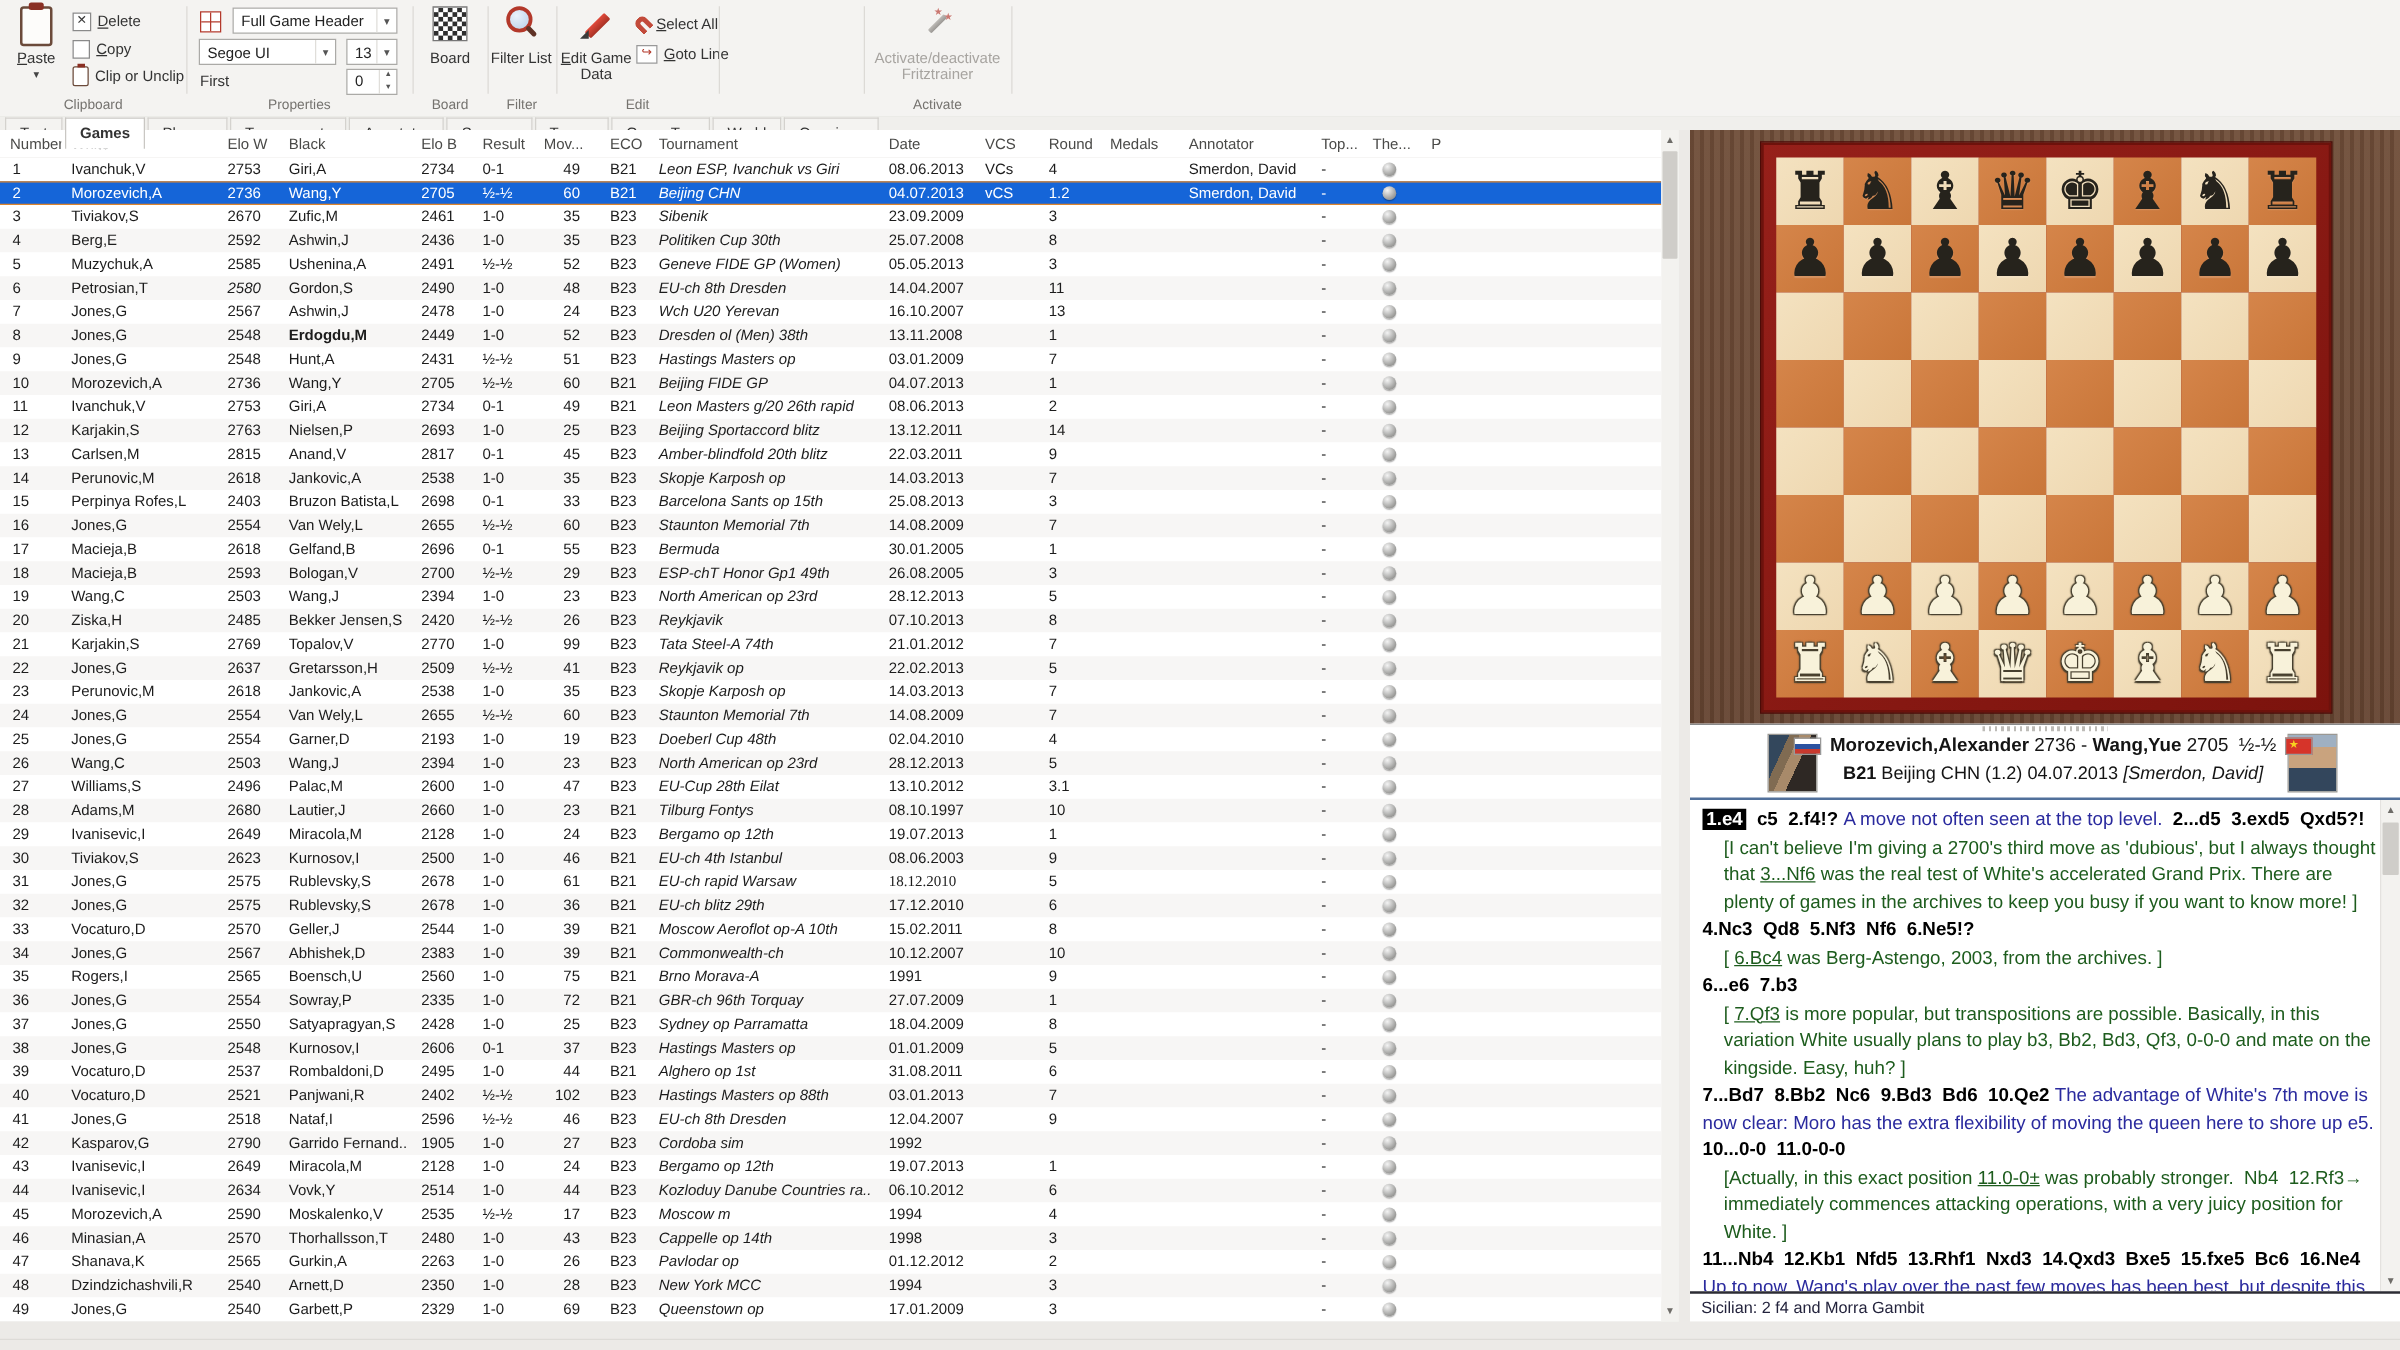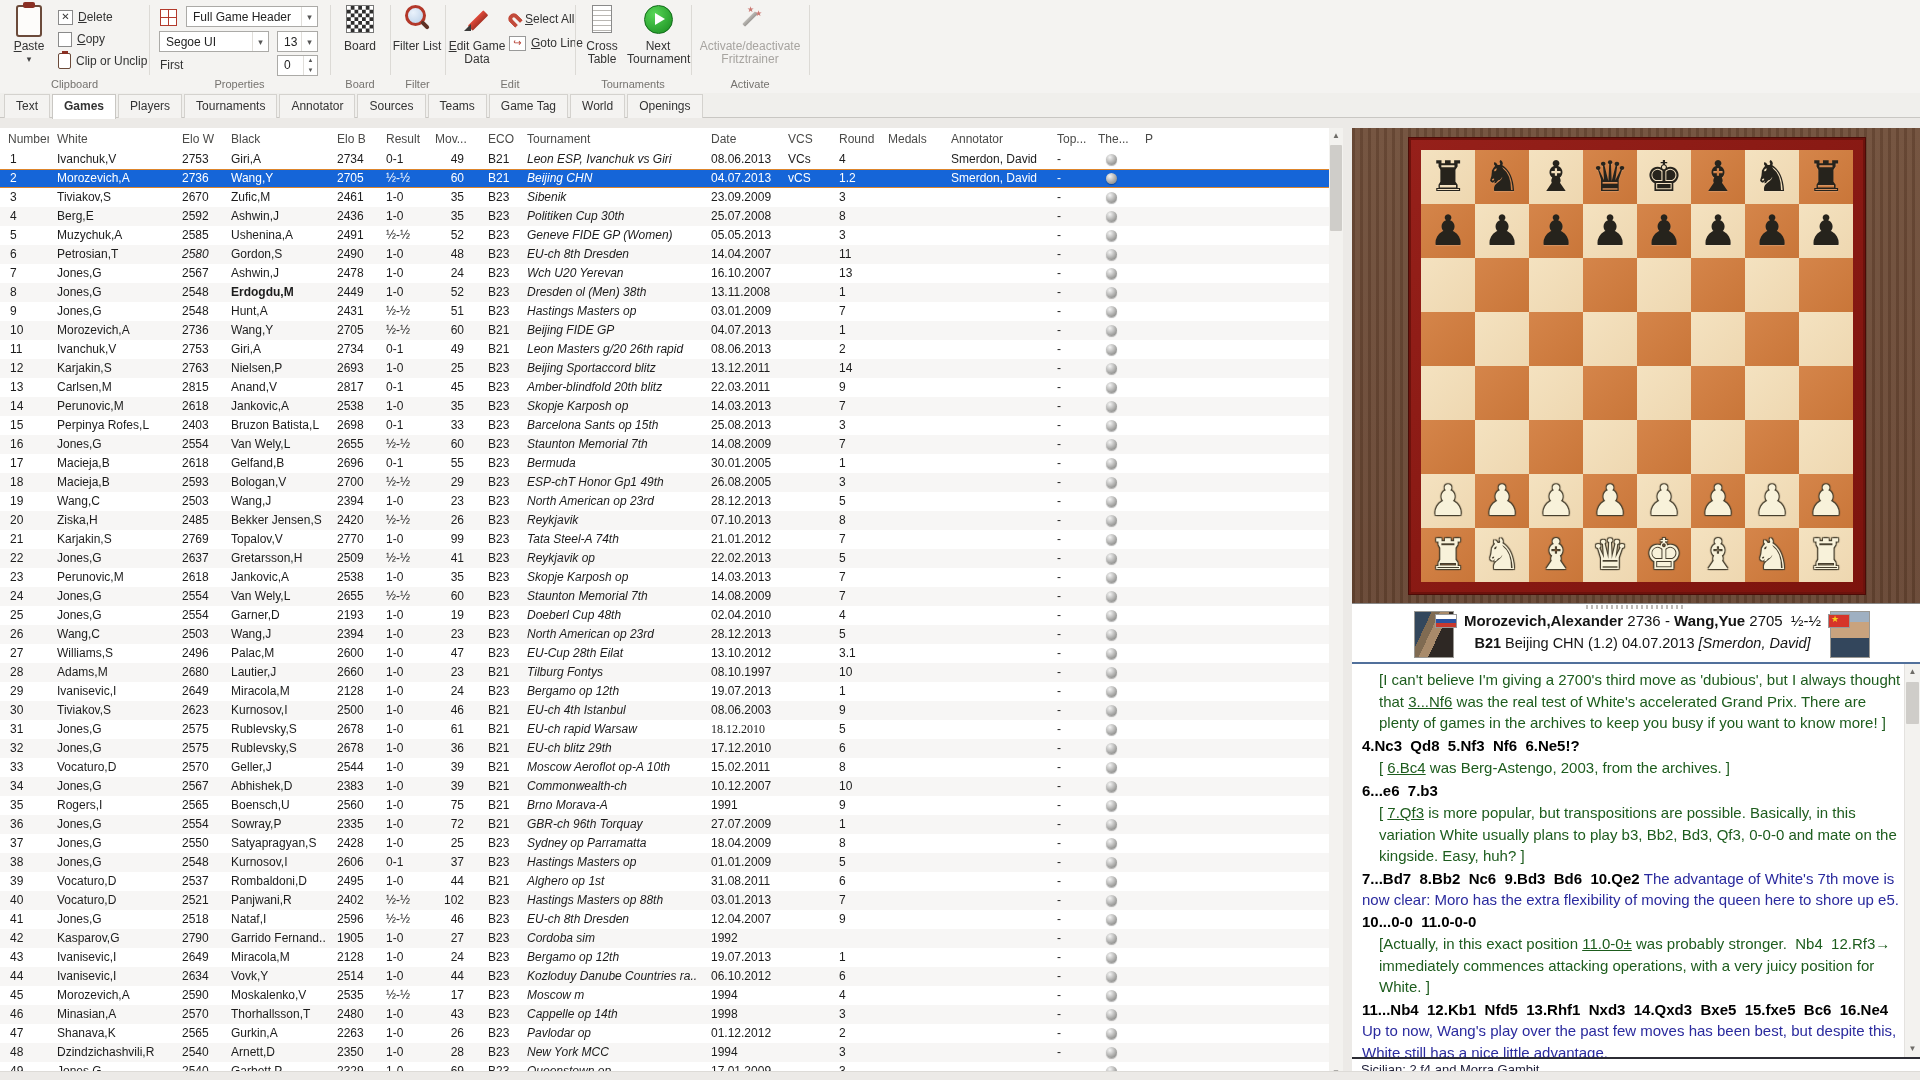--- a/index.html
+++ b/index.html
@@ -56,21 +56,21 @@
   .wand .stick{position:absolute;left:5px;top:12px;width:18px;height:4px;background:linear-gradient(#b9b6b2,#8f8c88);transform:rotate(-45deg);border-radius:1px}
   .wand .s1,.wand .s2{position:absolute;color:#c66a63;font-size:8px}
   .wand .s1{left:11px;top:-2px}.wand .s2{left:19px;top:2px}
   .wand .s1:before,.wand .s2:before{content:"★"}
   .disabled-label{color:#a7a4a0 !important}
   
   #tabbar{position:absolute;left:0;top:93px;width:1920px;height:25px;background:#f0efec;border-bottom:1px solid #c9c7c3;box-sizing:border-box;padding-left:4px}
   .tab{display:inline-block;padding:4px 11px 5px;font-size:12px;color:#333;border:1px solid #d4d2ce;border-bottom:none;margin-right:2px;margin-top:1px;background:#f4f3f1;position:relative}
   .tab.active{background:#fff;border-color:#c9c7c3;font-weight:700;padding-bottom:6px;z-index:2}
   
-  #content{position:absolute;left:0;top:128px;width:1920px;height:953px}
+  #content{position:absolute;left:0;top:104px;width:1920px;height:953px}
   #table-wrap{position:absolute;left:0;top:0;width:1343px;height:953px;background:#fff}
   #thead{position:absolute;left:0;top:0;right:14px;height:22px;background:#fff;border-bottom:1px solid #e8e6e3}
   .hcell{position:absolute;top:0;height:22px;line-height:22px;font-size:12px;color:#4a4a48;padding-left:8px;box-sizing:border-box;white-space:nowrap;overflow:hidden}
   #tbody{position:absolute;left:0;top:22px;right:14px;bottom:0;overflow:hidden}
   .trow{position:absolute;left:0;right:0;height:19px;background:#fff}
   .trow.alt{background:#f7f6f5}
   .trow.selected{background:#1565d8;color:#fff;box-shadow:inset 0 1px 0 #dd852c,inset 0 -1px 0 #dd852c;z-index:1}
   .tcell{position:absolute;top:0;height:19px;line-height:19px;font-size:12px;color:inherit;padding-left:8px;box-sizing:border-box;white-space:nowrap;overflow:hidden}
   .trow{color:#1c1c1c}
   .tcell.num{padding-left:10px}
@@ -221,35 +221,20 @@
       <span><u>S</u>elect All</span>
     </div>
     <div class="smbtn" style="left:64px;top:33px">
       <span class="gotoicon"></span>
       <span><u>G</u>oto Line</span>
     </div>
     <div class="glabel">Edit</div>
   </div>
   <div class="gsep" style="left:575px"></div>
 
-  <div class="rgroup" style="left:575px;width:116px">
-    <div class="bigbtn" style="left:2px;width:50px">
-      <div class="bicon">
-          <div class="ctable"></div>
-        </div>
-      <span>Cross Table</span>
-    </div>
-    <div class="bigbtn" style="left:52px;width:62px">
-      <div class="bicon">
-          <div class="playbtn"></div>
-        </div>
-      <span>Next Tournament</span>
-    </div>
-    <div class="glabel">Tournaments</div>
-  </div>
   <div class="gsep" style="left:691px"></div>
 
   <div class="rgroup" style="left:691px;width:118px">
     <div class="bigbtn disabled-label" style="left:4px;width:110px">
       <div class="bicon">
           <div class="wand">
             <div class="stick"></div>
             <span class="s1"></span>
             <span class="s2"></span>
           </div>
@@ -1379,20 +1364,21 @@
       </div>
       <div id="gh-line2">
         <span class="bold">B21</span>
         <span>Beijing CHN (1.2) 04.07.2013</span>
         <span class="ital">[Smerdon, David]</span>
       </div>
     </div>
 
     <div id="notation">
       <div id="nota-content">
+          <p><span class="seg-cur">1.e4</span><span class="seg-move">  c5  2.f4!? </span><span class="seg-blue">A move not often seen at the top level.  </span><span class="seg-move">2...d5  3.exd5  Qxd5?!</span></p>
           <p class="var"><span class="seg-green">[I can't believe I'm giving a 2700's third move as 'dubious', but I always thought that </span><span class="seg-green_u">3...Nf6</span><span class="seg-green"> was the real test of White's accelerated Grand Prix. There are plenty of games in the archives to keep you busy if you want to know more! ]</span></p>
           <p><span class="seg-move">4.Nc3  Qd8  5.Nf3  Nf6  6.Ne5!?</span></p>
           <p class="var"><span class="seg-green">[ </span><span class="seg-green_u">6.Bc4</span><span class="seg-green"> was Berg-Astengo, 2003, from the archives. ]</span></p>
           <p><span class="seg-move">6...e6  7.b3</span></p>
           <p class="var"><span class="seg-green">[ </span><span class="seg-green_u">7.Qf3</span><span class="seg-green"> is more popular, but transpositions are possible. Basically, in this variation White usually plans to play b3, Bb2, Bd3, Qf3, 0-0-0 and mate on the kingside. Easy, huh? ]</span></p>
           <p><span class="seg-move">7...Bd7  8.Bb2  Nc6  9.Bd3  Bd6  10.Qe2 </span><span class="seg-blue">The advantage of White's 7th move is now clear: Moro has the extra flexibility of moving the queen here to shore up e5.  </span><span class="seg-move">10...0-0  11.0-0-0</span></p>
           <p class="var"><span class="seg-green">[Actually, in this exact position </span><span class="seg-green_u">11.0-0±</span><span class="seg-green"> was probably stronger.  Nb4  12.Rf3→ immediately commences attacking operations, with a very juicy position for White. ]</span></p>
           <p><span class="seg-move">11...Nb4  12.Kb1  Nfd5  13.Rhf1  Nxd3  14.Qxd3  Bxe5  15.fxe5  Bc6  16.Ne4 </span><span class="seg-blue">Up to now, Wang's play over the past few moves has been best, but despite this, White still has a nice little advantage.  </span></p>
         </div>
       <div class="sbar" id="nota-sbar">

